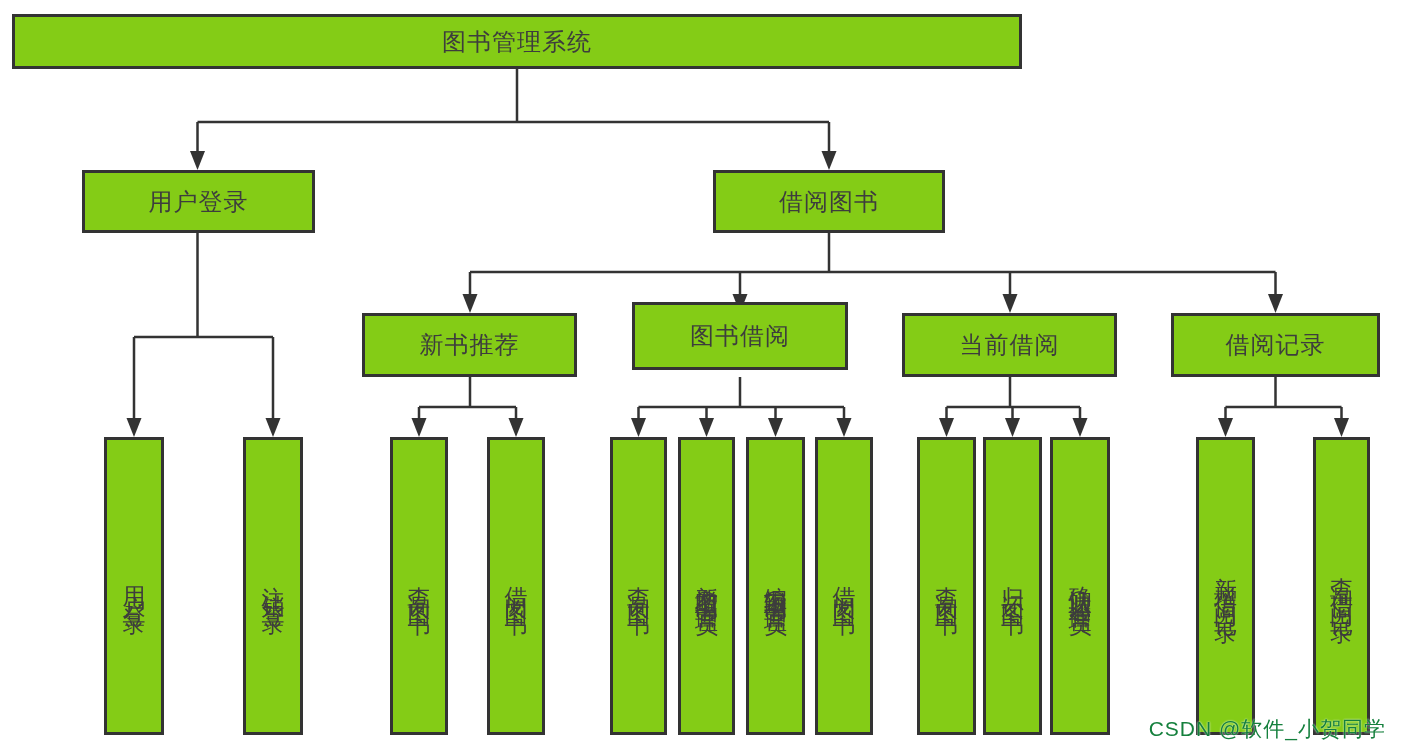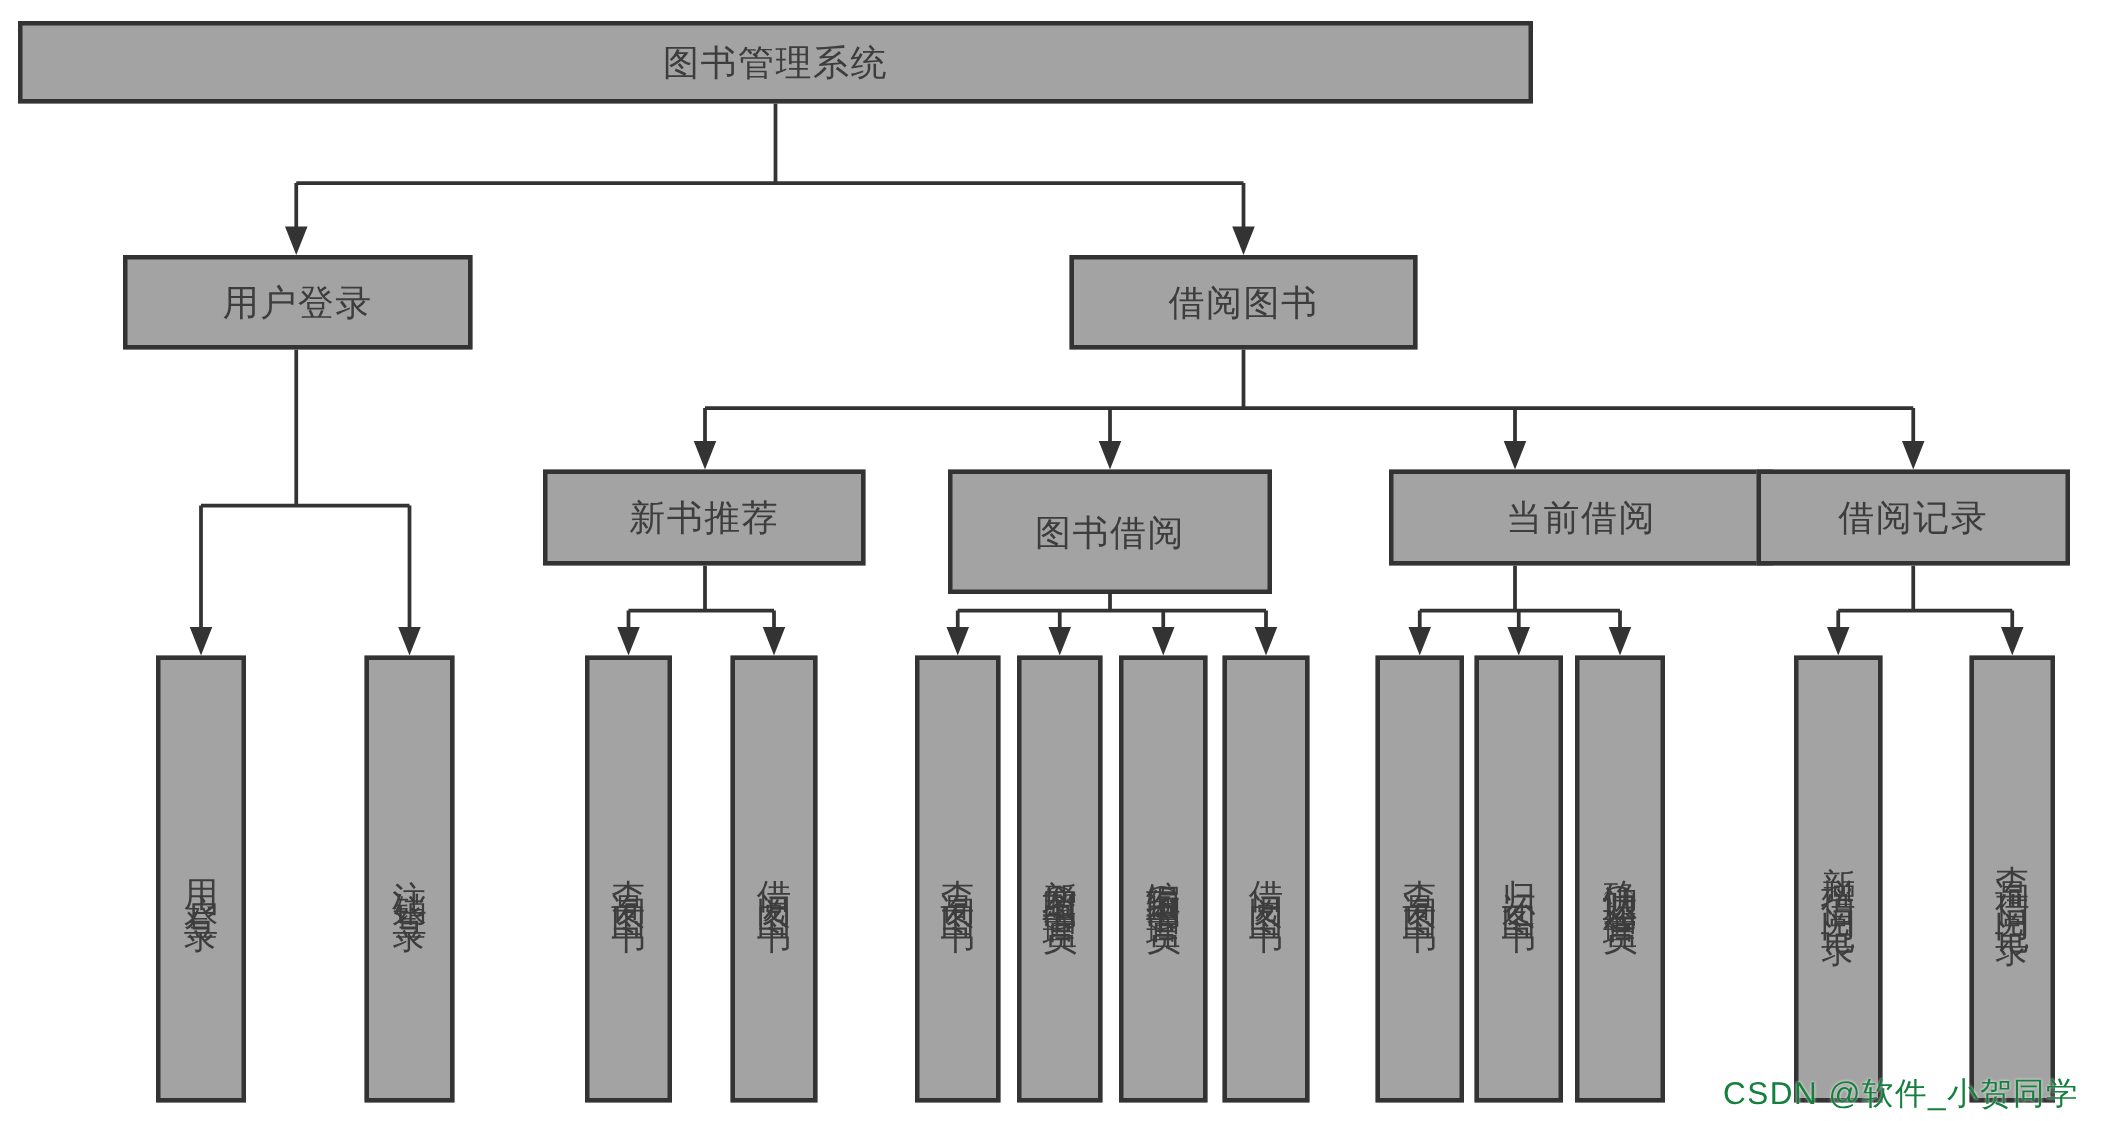--- a/index.html
+++ b/index.html
@@ -14,21 +14,21 @@
   }
   #connectors {
     position: absolute;
     left: 0; top: 0;
     width: 1405px; height: 747px;
   }
   .box {
     position: absolute;
     box-sizing: border-box;
     border: 3px solid #333333;
-    background: #a3a3a3;
+    background: #84cc16;
     display: flex;
     align-items: center;
     justify-content: center;
     text-align: center;
     font-size: 24px;
     letter-spacing: 1px;
     color: #3d3d3d;
   }
   .vbox {
     writing-mode: vertical-rl;
@@ -39,22 +39,22 @@
   .ls9 { letter-spacing: 9px; }
   .ls5 { letter-spacing: 4px; }
 
   
   .n-root { left: 12px;  top: 14px;  width: 1010px; height: 55px; }
   
   .n-ulogin { left: 82px;  top: 170px; width: 233px; height: 63px; }
   .n-bmgmt  { left: 713px; top: 170px; width: 232px; height: 63px; }
   
   .n-newrec { left: 362px;  top: 313px; width: 215px; height: 64px; }
-  .n-borrow { left: 632px;  top: 313px; width: 216px; height: 83px; }
-  .n-curr   { left: 902px;  top: 313px; width: 256px; height: 64px; margin-left: 24px; }
+  .n-borrow { left: 632px;  top: 302px; width: 216px; height: 68px; }
+  .n-curr   { left: 902px;  top: 313px; width: 215px; height: 64px; }
   .n-rec    { left: 1171px; top: 313px; width: 209px; height: 64px; }
   
   .leaf { top: 437px; height: 298px; }
   .l-g1a { left: 104px;  width: 60px; }
   .l-g1b { left: 243px;  width: 60px; }
   .l-g2a { left: 390px;  width: 58px; }
   .l-g2b { left: 487px;  width: 58px; }
   .l-g3a { left: 610px;  width: 57px; }
   .l-g3b { left: 678px;  width: 57px; }
   .l-g3c { left: 746px;  width: 59px; }

